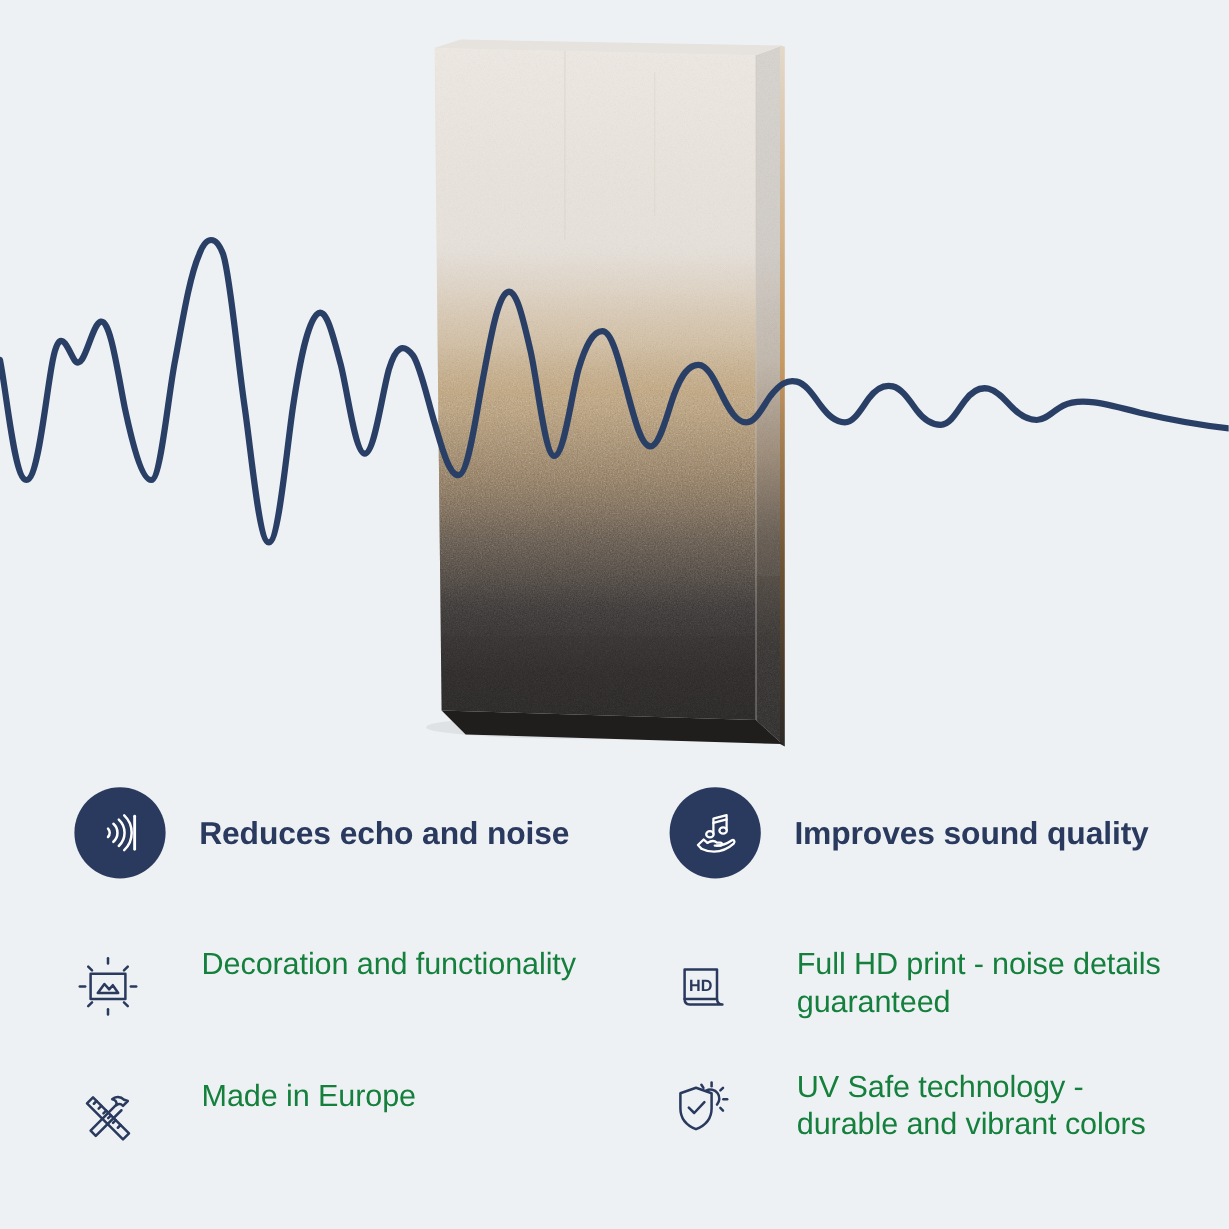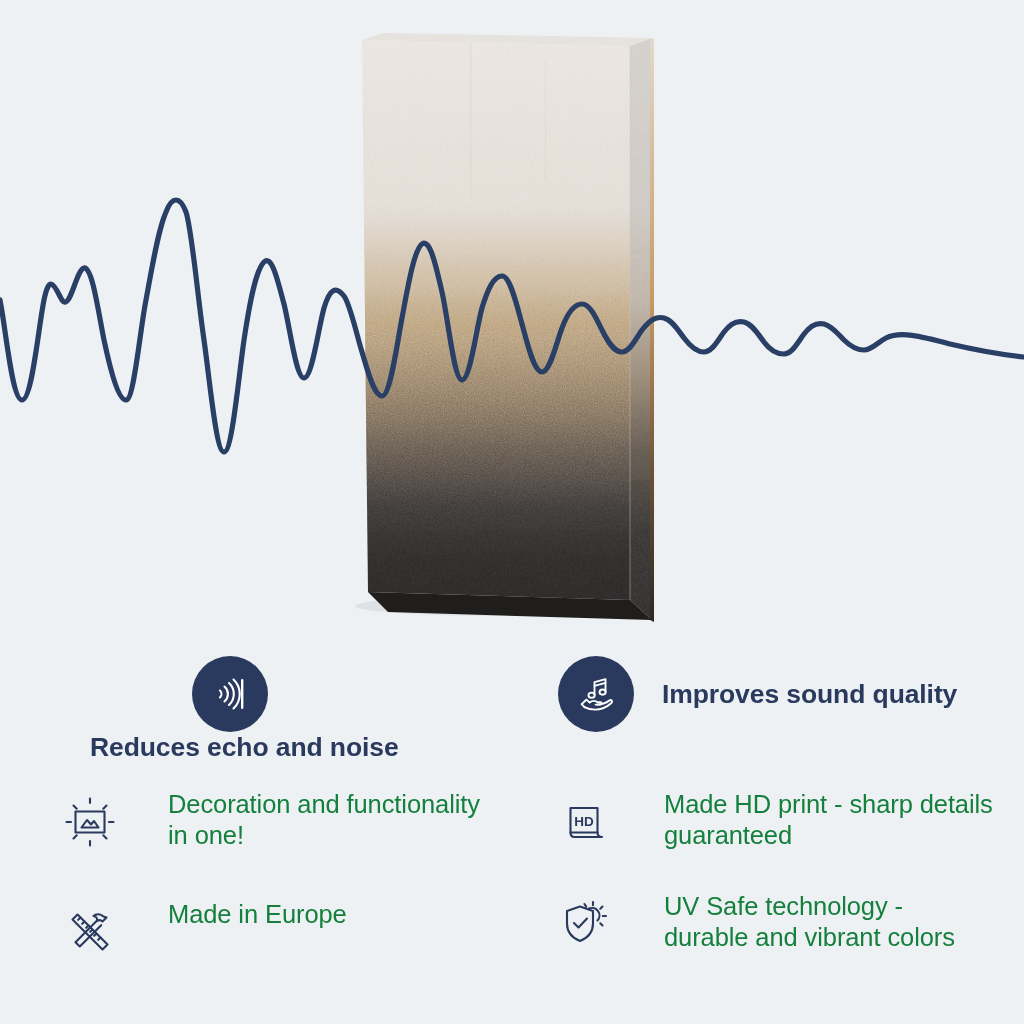--- a/index.html
+++ b/index.html
@@ -210,21 +210,21 @@
              C 810 326, 816 322, 824 324
              C 832 326, 838 334, 844 340
              C 850 346, 856 350, 864 350
              C 872 350, 878 342, 886 338
              C 900 331, 920 336, 950 344
              C 980 351, 1005 355, 1024 357" fill="none" stroke="#2a3f66" stroke-width="5.2" stroke-linecap="round" stroke-linejoin="round"></path>
   </svg>
 
   <div class="features">
 
-    <div class="feat-main" style="left:62px;top:20px;flex-direction:column;">
+    <div class="feat-main" style="left:62px;top:20px;">
       <div class="circle">
         <svg width="44" height="44" viewBox="0 0 44 44" xmlns="http://www.w3.org/2000/svg">
           <g fill="none" stroke="#ffffff" stroke-width="2.1" stroke-linecap="round">
             <path d="M12 18.5 A5 5 0 0 1 12 25.5"></path>
             <path d="M16.5 14.5 A10 10 0 0 1 16.5 29.5"></path>
             <path d="M21 11 A15 15 0 0 1 21 33"></path>
             <path d="M25.5 7.5 A20 20 0 0 1 25.5 36.5"></path>
           </g>
           <rect x="33" y="7" width="2.4" height="30" rx="1.2" fill="#ffffff"></rect>
         </svg>
@@ -262,36 +262,35 @@
             <path d="M47 28 H51.5"></path>
             <path d="M11.5 11.5 L14.7 14.7"></path>
             <path d="M41.3 41.3 L44.5 44.5"></path>
             <path d="M44.5 11.5 L41.3 14.7"></path>
             <path d="M14.7 41.3 L11.5 44.5"></path>
           </g>
         </svg>
       </div>
       <div class="label">
         <span>Decoration and functionality</span>
-        <span class="l2">in one!</span>
       </div>
     </div>
 
     <div class="feat-sub" style="left:556px;top:156px;">
       <div class="ico">
         <svg width="56" height="56" viewBox="0 0 56 56" xmlns="http://www.w3.org/2000/svg">
           <g fill="none" stroke="#2a3a5e" stroke-width="2.1" stroke-linecap="round" stroke-linejoin="round">
             <path d="M12.5 14 H39.5 V38.5 H12.5 Z"></path>
             <path d="M12.5 38.5 C12.5 41.6, 14.4 43, 16.6 43 H44 C41.5 43, 39.5 41.4, 39.5 38.5"></path>
           </g>
           <text x="26" y="31.5" text-anchor="middle" font-family="'Liberation Sans', sans-serif" font-size="13.5" font-weight="bold" fill="#2a3a5e">HD</text>
         </svg>
       </div>
       <div class="label">
-        <span>Made HD print - sharp details</span>
+        <span>Full HD print - noise details</span>
         <span class="l2">guaranteed</span>
       </div>
     </div>
 
     <div class="feat-sub" style="left:60px;top:266px;">
       <div class="ico">
         <svg width="56" height="56" viewBox="0 0 56 56" xmlns="http://www.w3.org/2000/svg">
           <g fill="none" stroke="#2a3a5e" stroke-width="2.1" stroke-linecap="round" stroke-linejoin="round">
             <path d="M15.5 10.5 L10.5 15.5 L40.5 45.5 L45.5 40.5 Z"></path>
             <path d="M18.5 13.5 L16.2 15.8"></path>

